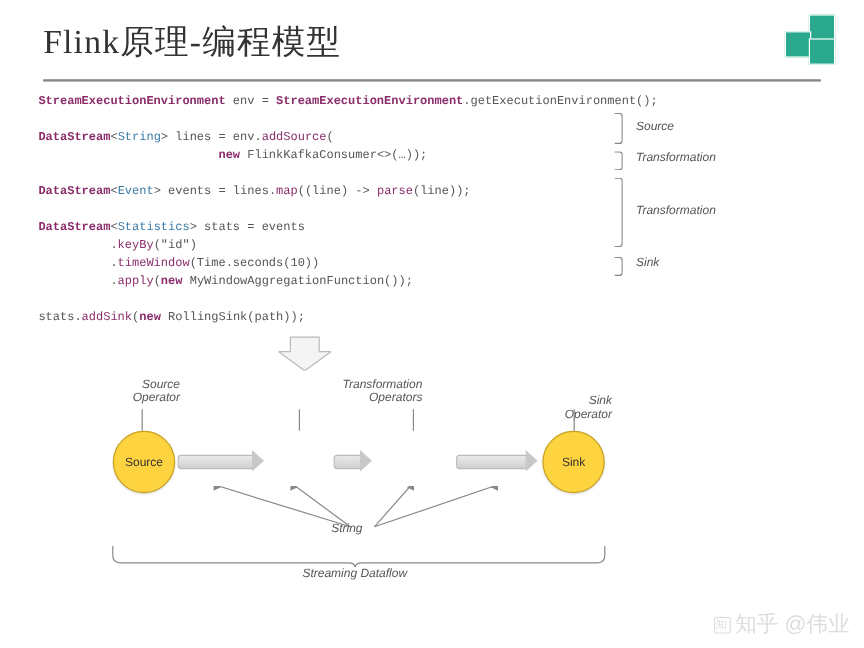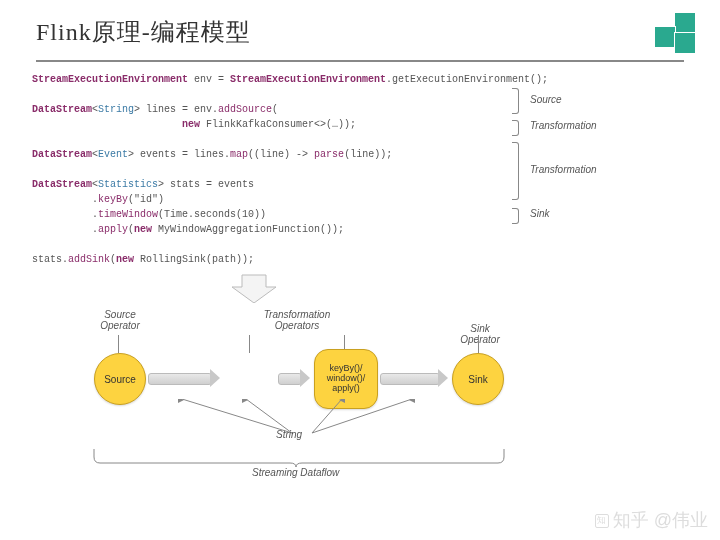--- a/index.html
+++ b/index.html
@@ -1,37 +1,37 @@
 <!DOCTYPE html>
 <html><head>
 <meta charset="utf-8">
 <style>
 html,body{margin:0;padding:0;width:720px;height:540px;background:#fff;font-family:"Microsoft YaHei",Arial,sans-serif;overflow:hidden}
 .slide{position:relative;width:720px;height:540px}
 .title-bar{position:relative;padding:16px 0 8px 36px}
-.title{font-size:24px;font-family:"SimSun","NSimSun",serif;color:#333;letter-spacing:1px}
+.title{font-size:28px;font-family:"SimSun","NSimSun",serif;color:#333;letter-spacing:1px}
 .title-line{border:none;border-top:2px solid #888;margin:4px 36px 0 36px}
 .logo{position:absolute;top:12px;right:24px;width:54px;height:44px}
 .logo .sq{position:absolute;background:#2aa98f;border:1px solid #fff}
 .logo .a{width:20px;height:20px;right:0;top:0}
 .logo .b{width:20px;height:20px;right:20px;top:14px}
 .logo .c{width:20px;height:20px;right:0;top:20px}
 .content{position:relative;margin:10px 44px 0 32px}
 .code{font-family:"Courier New",monospace;font-size:10px;line-height:1.5;color:#555;white-space:pre}
 .kw{color:#8a2d6a;font-weight:bold}
 .type{color:#3b7aa5}
 .str{color:#555}
 .fn{color:#8a2d6a}
 .annot{position:absolute;font-family:Arial,sans-serif;font-size:10px;color:#555;font-style:italic}
 .brace{position:absolute;border-right:1px solid #888;border-top:1px solid #888;border-bottom:1px solid #888;border-radius:0 3px 3px 0}
 .arrow-down{width:44px;height:30px;margin:6px 0 6px 200px;position:relative}
 .arrow-down svg{width:100%;height:100%}
 .diagram{position:relative;height:170px;margin-top:2px}
 .node{position:absolute;background:#fdd340;border:1px solid #c9a020;border-radius:50%;display:flex;align-items:center;justify-content:center;font-size:10px;font-family:Arial;color:#333;text-align:center;line-height:1.1;box-shadow:0 1px 2px rgba(0,0,0,.15)}
-.dlabel{position:absolute;font-family:Arial;font-size:10px;color:#555;font-style:italic;text-align:center}
+.dlabel{position:absolute;font-family:Arial;font-size:10px;color:#555;font-style:italic;text-align:right}
 .flow-arrow{position:absolute;height:18px}
 .flow-arrow .bar{position:absolute;top:4px;left:0;right:8px;height:10px;background:linear-gradient(#e9e9e9,#d0d0d0);border:1px solid #bbb;border-radius:3px}
 .flow-arrow .tip{position:absolute;right:0;top:0;width:0;height:0;border-top:9px solid transparent;border-bottom:9px solid transparent;border-left:10px solid #c8c8c8}
 .thin-arrow{position:absolute;background:#888}
 .watermark{position:absolute;right:12px;bottom:8px;color:#ddd;font-size:18px}
 .wm-icon{display:inline-block;width:12px;height:12px;border:1px solid #ddd;border-radius:2px;vertical-align:-2px;margin-right:4px;position:relative}
 .wm-icon::before{content:"知";position:absolute;left:1px;top:-1px;font-size:9px;color:#ddd}
 .exec{font-family:"Courier New",monospace;font-size:10px;color:#555;margin-top:12px}
 </style>
 </head>
@@ -86,23 +86,20 @@
 Operators</div>
       <div class="dlabel" style="left:418px;top:14px;width:60px">Sink
 Operator</div>
 
       <div class="thin-arrow" style="left:86px;top:26px;width:1px;height:18px"></div>
       <div class="thin-arrow" style="left:217px;top:26px;width:1px;height:18px"></div>
       <div class="thin-arrow" style="left:312px;top:26px;width:1px;height:18px"></div>
       <div class="thin-arrow" style="left:446px;top:26px;width:1px;height:18px"></div>
 
       <div class="node" style="left:62px;top:44px;width:50px;height:50px">Source</div>
-      <div class="node" style="left:282px;top:40px;width:62px;height:58px;border-radius:14px;font-size:9px">keyBy()/
-window()/
-apply()</div>
       <div class="node" style="left:420px;top:44px;width:50px;height:50px">Sink</div>
 
       <div class="flow-arrow" style="left:116px;top:60px;width:72px">
           <div class="bar"></div>
           <div class="tip"></div>
         </div>
       <div class="flow-arrow" style="left:246px;top:60px;width:32px">
           <div class="bar"></div>
           <div class="tip"></div>
         </div>

